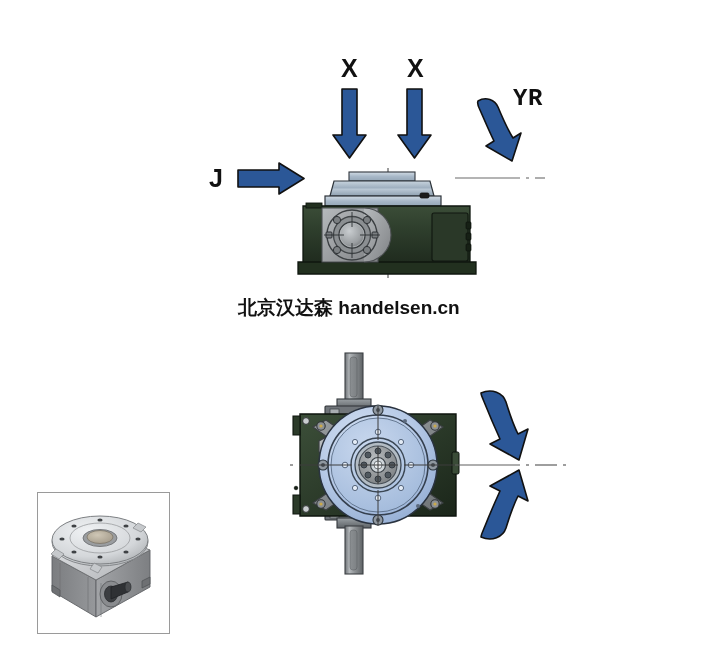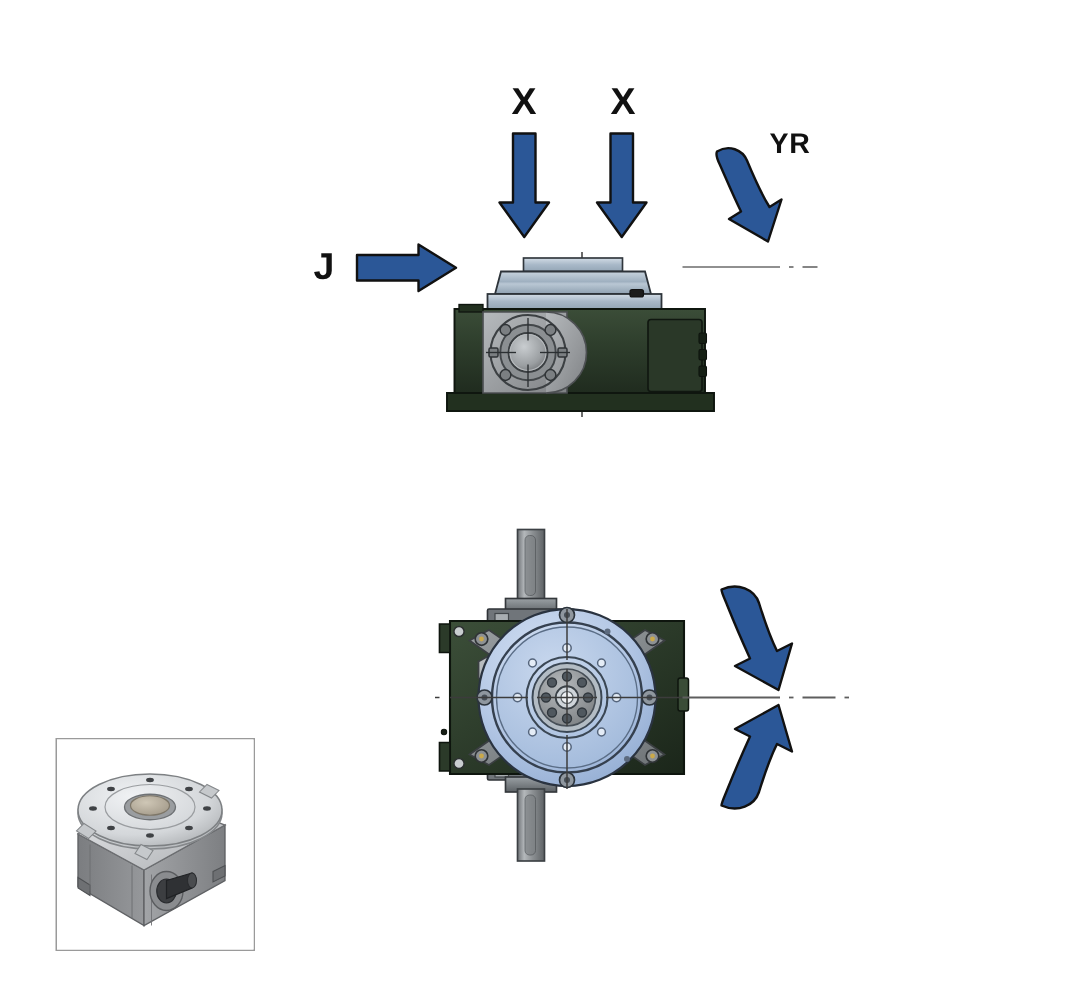--- a/index.html
+++ b/index.html
@@ -23,21 +23,21 @@
   .load-label {
     font-family: "Liberation Sans", sans-serif;
     font-weight: bold;
     color: #111111;
     letter-spacing: 0.5px;
     white-space: nowrap;
     line-height: 1;
   }
   .lbl-x  { font-size: 25px; }
   .lbl-j  { font-size: 25px; }
-  .lbl-yr { font-size: 19px; }
+  .lbl-yr { font-size: 24px; font-family: Liberation Mono, monospace; }
 
   
   .watermark {
     font-family: "Liberation Sans", sans-serif;
     font-weight: bold;
     font-size: 19px;
     color: #111111;
     white-space: nowrap;
     line-height: 1;
   }
@@ -182,20 +182,21 @@
 
     <div class="abs load-label lbl-x no-sel" style="left:341px; top:56px;">X</div>
 
     <div class="abs load-label lbl-x no-sel" style="left:407px; top:56px;">X</div>
 
     <div class="abs load-label lbl-yr no-sel" style="left:513px; top:87px;">YR</div>
 
     <div class="abs load-label lbl-j no-sel" style="left:209px; top:166px;">J</div>
   </div>
 
+  <div class="abs watermark no-sel" style="left:238px; top:298px;">北京汉达森 handelsen.cn</div>
 
   <div class="abs" style="left:0; top:340px; width:712px; height:260px;">
 
     <svg width="712" height="260" viewBox="0 0 712 260">
       <defs>
         <linearGradient id="shaftGrad" x1="0" y1="0" x2="1" y2="0">
           <stop offset="0%" stop-color="#6e7276"></stop>
           <stop offset="25%" stop-color="#b4b8bb"></stop>
           <stop offset="55%" stop-color="#8d9194"></stop>
           <stop offset="100%" stop-color="#5e6265"></stop>

